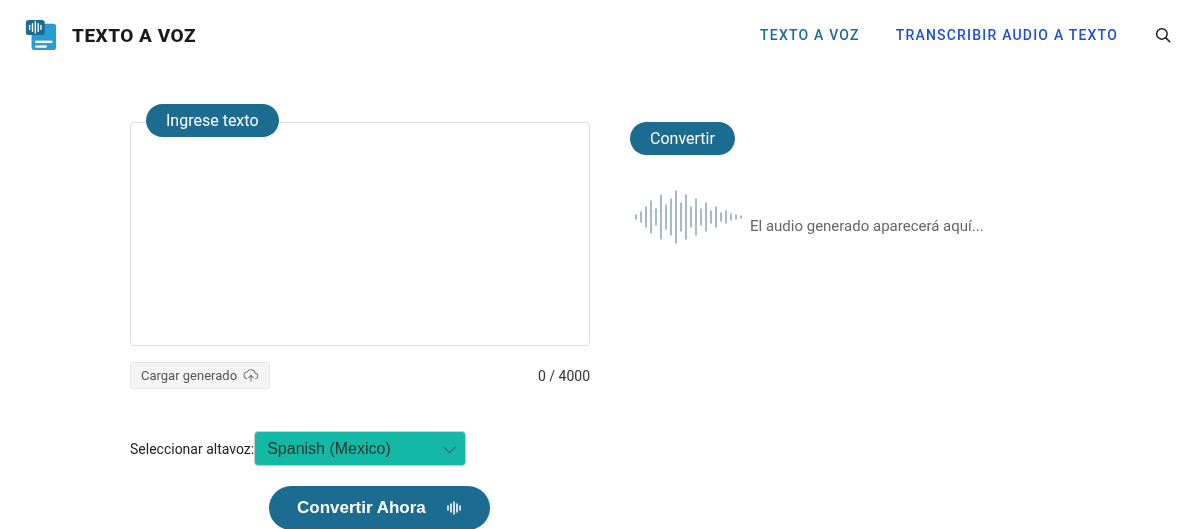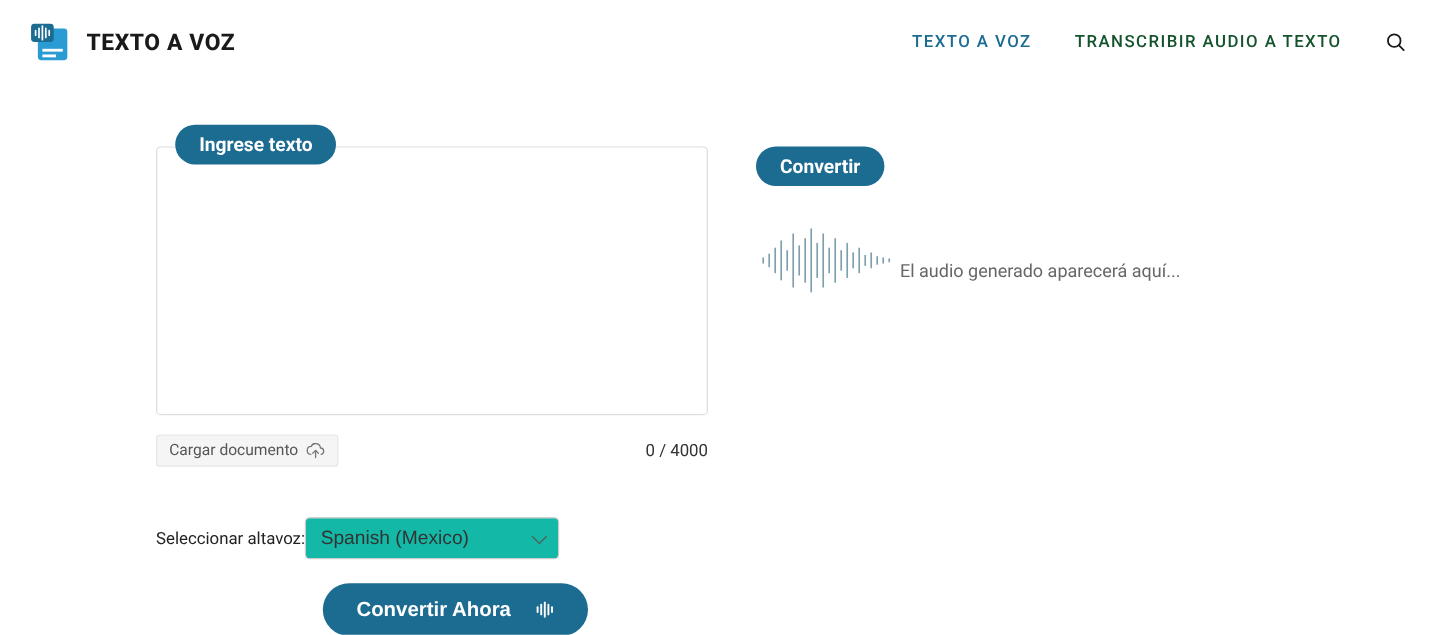--- a/index.html
+++ b/index.html
@@ -3,27 +3,27 @@
   <meta charset="utf-8">
   <style>
     * { margin: 0; padding: 0; box-sizing: border-box; }
     body { font-family: -apple-system, BlinkMacSystemFont, "Segoe UI", Roboto, sans-serif; background: #fff; width: 1200px; height: 529px; color: #222; }
     .header { display: flex; align-items: center; padding: 18px 28px 18px 22px; }
     .logo-wrap { display: flex; align-items: center; gap: 12px; }
     .logo-icon { width: 38px; height: 34px; position: relative; flex-shrink: 0; }
     .logo-icon svg { width: 100%; height: 100%; }
     .logo-text { font-weight: 800; font-size: 19px; letter-spacing: 0.5px; color: #1a1a1a; }
     .nav { margin-left: auto; display: flex; align-items: center; gap: 36px; }
-    .nav-link { font-size: 14px; font-weight: 500; letter-spacing: 1.2px; text-transform: uppercase; cursor: pointer; color: #14532d; }
+    .nav-link { font-size: 14px; font-weight: 500; letter-spacing: 1.2px; text-transform: uppercase; cursor: pointer; color: #1d4ed8; }
     .nav-link.active { color: #1c6b91; }
     .search-btn { display: flex; align-items: center; cursor: pointer; color: #1a1a1a; }
     .main { display: flex; padding: 52px 80px 0 130px; gap: 40px; }
     .left { width: 460px; position: relative; }
     .right { flex: 1; position: relative; }
-    .pill { display: inline-block; background: #1c6b91; color: #fff; font-weight: 700; font-size: 16px; padding: 7px 20px; border-radius: 20px; }
+    .pill { display: inline-block; background: #1c6b91; color: #fff; font-weight: 400; font-size: 16px; padding: 7px 20px; border-radius: 20px; }
     .pill.input-pill { position: absolute; top: -18px; left: 16px; z-index: 2; }
     .pill.output-pill { margin-bottom: 10px; }
     .text-box { width: 100%; height: 224px; border: 1px solid #ddd; border-radius: 4px; padding: 20px 12px 12px; outline: none; resize: none; font-family: inherit; font-size: 14px; }
     .under-row { display: flex; align-items: center; margin-top: 12px; }
     .upload-btn { display: inline-flex; align-items: center; gap: 6px; background: #f5f5f5; border: 1px solid #e5e5e5; color: #555; font-size: 13px; padding: 5px 10px; border-radius: 3px; cursor: pointer; }
     .counter { margin-left: auto; font-size: 14px; color: #333; font-weight: 400; }
     .speaker-row { display: flex; align-items: center; margin-top: 42px; }
     .speaker-label { font-size: 14px; color: #222; }
     .speaker-select { font-size: 16px; color: #333; padding: 8px 12px; border: 1px solid #ccc; border-radius: 4px; width: 212px; appearance: none; background: #14b8a6; cursor: pointer; }
     .select-wrap { position: relative; display: inline-block; }
@@ -67,21 +67,21 @@
     </span>
   </div>
 </div>
 
 <div class="main">
   <div class="left">
     <span class="pill input-pill">Ingrese texto</span>
     <textarea class="text-box" style=""></textarea>
     <div class="under-row">
       <span class="upload-btn">
-        <span>Cargar documento</span>
+        <span>Cargar generado</span>
         <svg width="16" height="14" viewBox="0 0 24 20" fill="none" stroke="#777" stroke-width="1.6" stroke-linecap="round" stroke-linejoin="round">
           <path d="M6 14a5 5 0 0 1 .5-9.97A6 6 0 0 1 18 6a4 4 0 0 1 1 7.9"></path>
           <line x1="12" y1="18" x2="12" y2="9"></line>
           <polyline points="8.5 12.5 12 9 15.5 12.5"></polyline>
         </svg>
       </span>
       <span class="counter">0 / 4000</span>
     </div>
     <div class="speaker-row">
       <span class="speaker-label">Seleccionar altavoz:</span>

